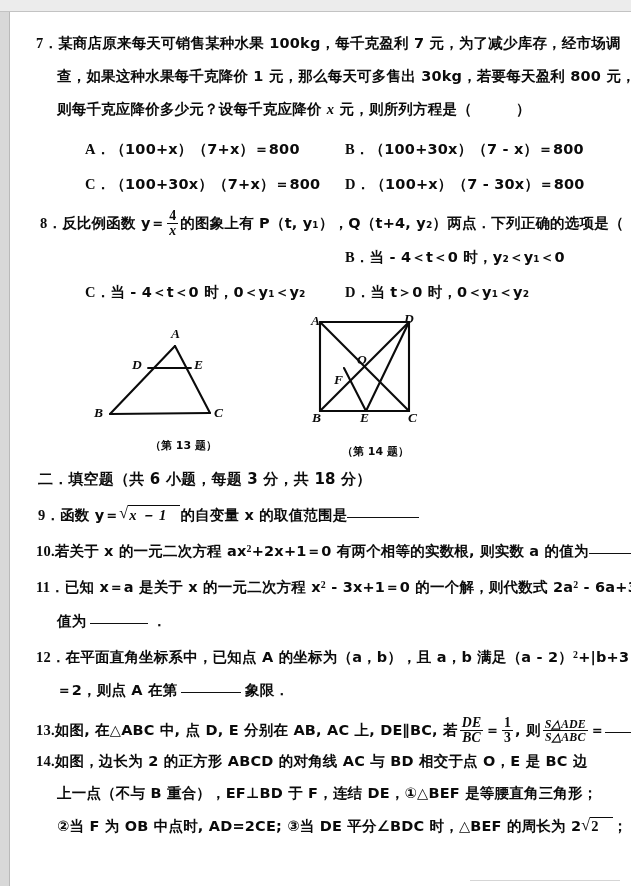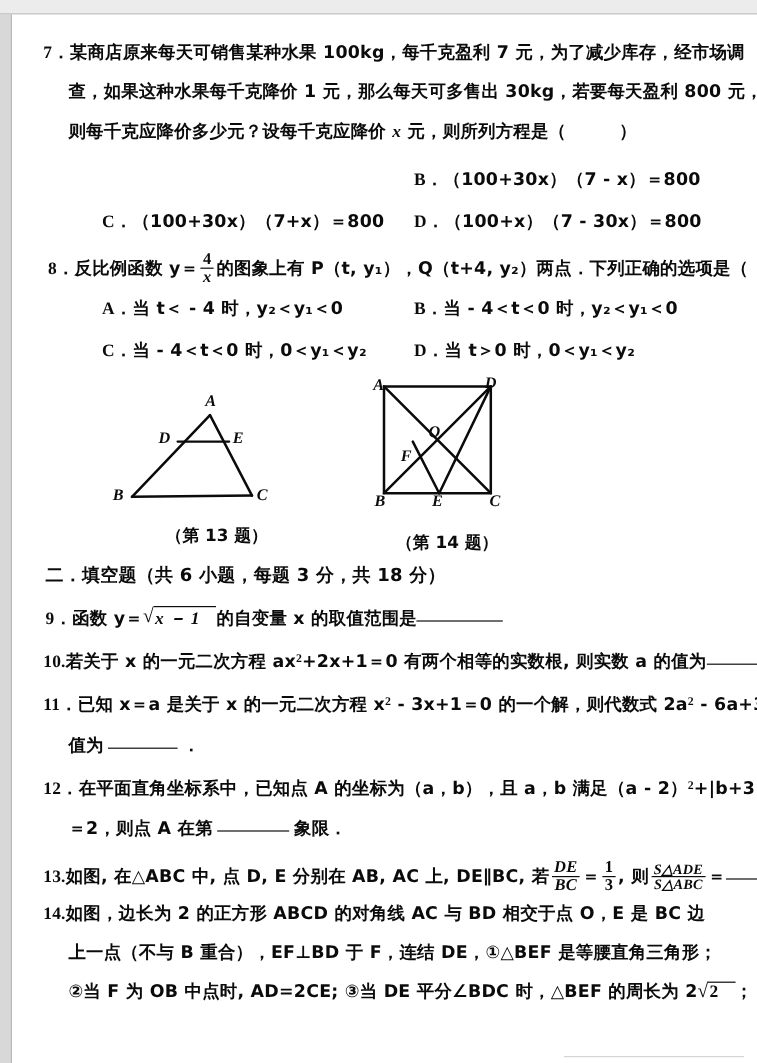--- a/index.html
+++ b/index.html
@@ -79,24 +79,25 @@
   }
 
   .blank {
     display: inline-block;
     border-bottom: 1.6px solid #111;
     vertical-align: 2px;
   }
 
   .fig-caption {
     position: absolute;
-    font-size: 14px;
+    font-size: 11px;
     font-weight: 700;
     font-family: "DejaVu Sans", "Liberation Sans", sans-serif;
     white-space: nowrap;
+    margin-left: 12px;
   }
   .fig-label {
     position: absolute;
     font-size: 13.5px;
     font-style: italic;
     font-weight: 700;
     font-family: "Liberation Serif", serif;
   }
   svg { position: absolute; }
   .footer-rule {
@@ -118,37 +119,37 @@
     <div class="line" style="left:36px; top:34px;">
       <span class="qnum">7．</span><span class="cjk">某商店原来每天可销售某种水果 100kg，每千克盈利 7 元，为了减少库存，经市场调</span>
     </div>
     <div class="line" style="left:57px; top:67px;">
       <span class="cjk">查，如果这种水果每千克降价 1 元，那么每天可多售出 30kg，若要每天盈利 800 元，</span>
     </div>
     <div class="line" style="left:57px; top:100px;">
       <span class="cjk">则每千克应降价多少元？设每千克应降价 </span><span class="it">x</span><span class="cjk"> 元，则所列方程是（　　　）</span>
     </div>
 
+    <div class="line" style="left:85px; top:140px;">
+      <span class="opt-letter">A．</span><span class="cjk">（100+x）（7+x）＝800</span>
+    </div>
     <div class="line" style="left:345px; top:140px;">
       <span class="opt-letter">B．</span><span class="cjk">（100+30x）（7 - x）＝800</span>
     </div>
     <div class="line" style="left:85px; top:175px;">
       <span class="opt-letter">C．</span><span class="cjk">（100+30x）（7+x）＝800</span>
     </div>
     <div class="line" style="left:345px; top:175px;">
       <span class="opt-letter">D．</span><span class="cjk">（100+x）（7 - 30x）＝800</span>
     </div>
 
     <div class="line" style="left:40px; top:209px;">
       <span class="qnum">8．</span><span class="cjk">反比例函数 y＝</span><span class="frac"><span class="num">4</span><span class="den it">x</span></span><span class="cjk">的图象上有 P（t, y₁），Q（t+4, y₂）两点．下列正确的选项是（　　　）</span>
     </div>
 
-    <div class="line" style="left:85px; top:248px;">
-      <span class="opt-letter">A．</span><span class="cjk">当 t＜ - 4 时，y₂＜y₁＜0</span>
-    </div>
     <div class="line" style="left:345px; top:248px;">
       <span class="opt-letter">B．</span><span class="cjk">当 - 4＜t＜0 时，y₂＜y₁＜0</span>
     </div>
     <div class="line" style="left:85px; top:283px;">
       <span class="opt-letter">C．</span><span class="cjk">当 - 4＜t＜0 时，0＜y₁＜y₂</span>
     </div>
     <div class="line" style="left:345px; top:283px;">
       <span class="opt-letter">D．</span><span class="cjk">当 t＞0 时，0＜y₁＜y₂</span>
     </div>
 

